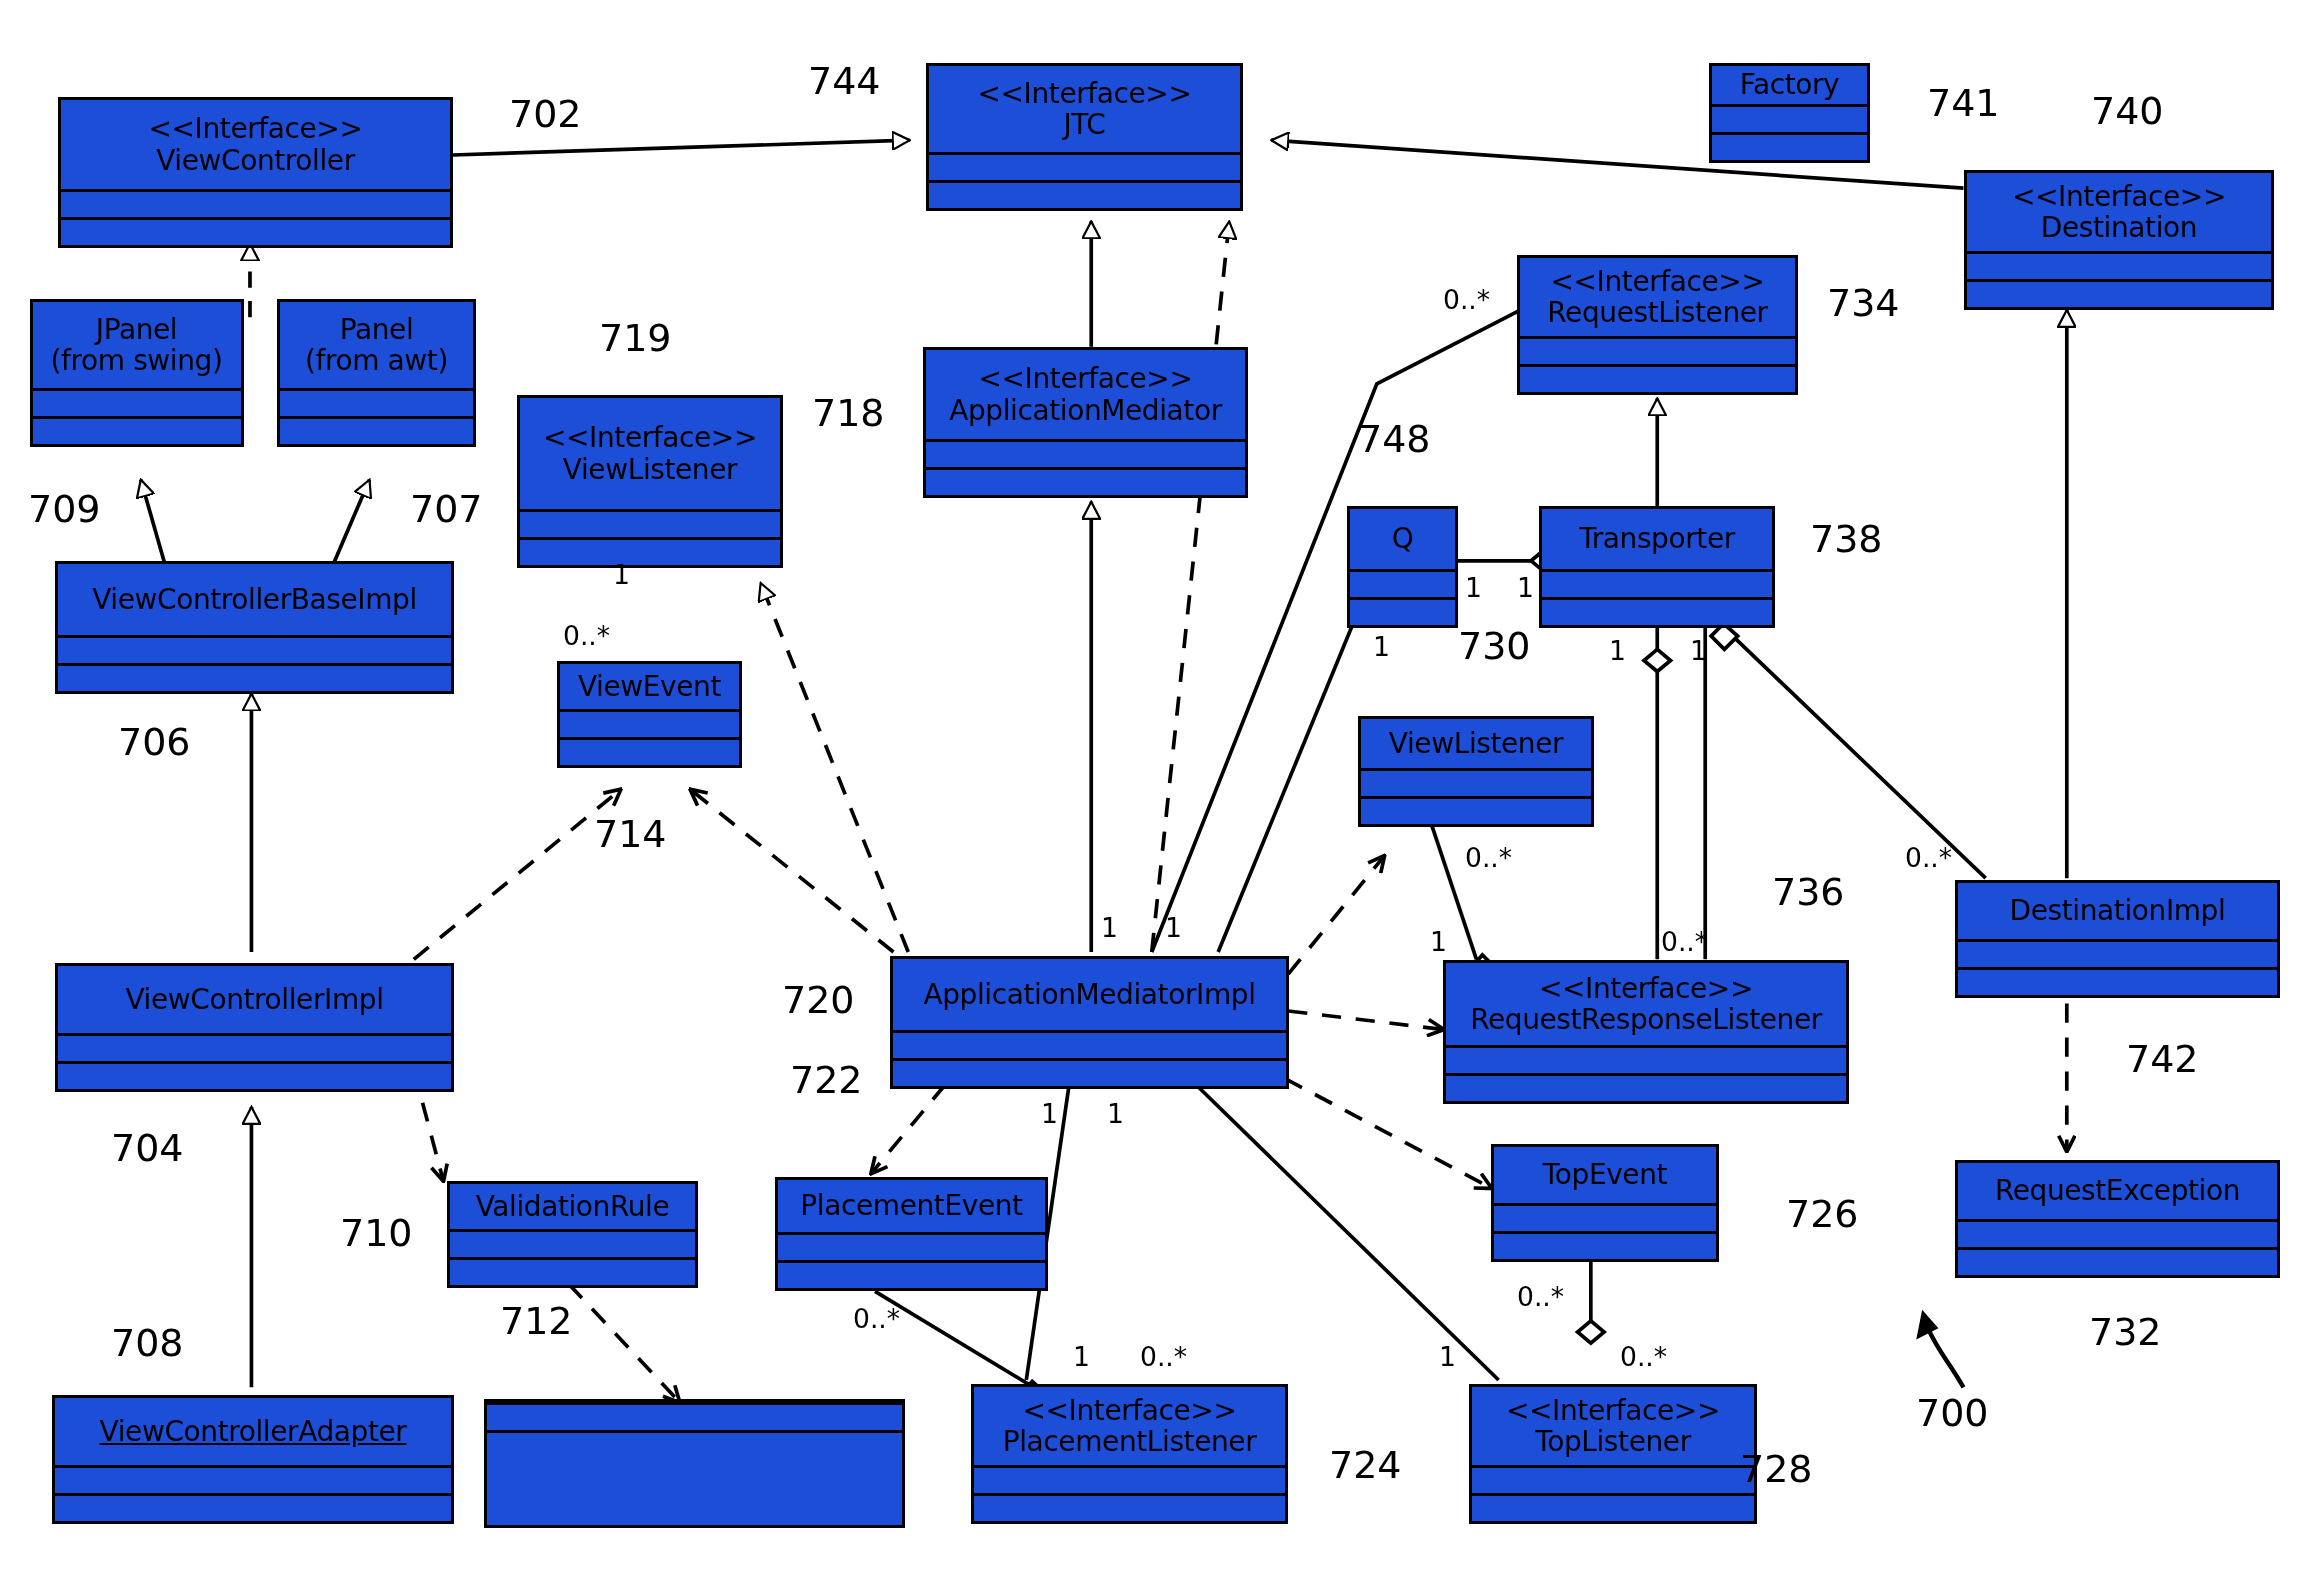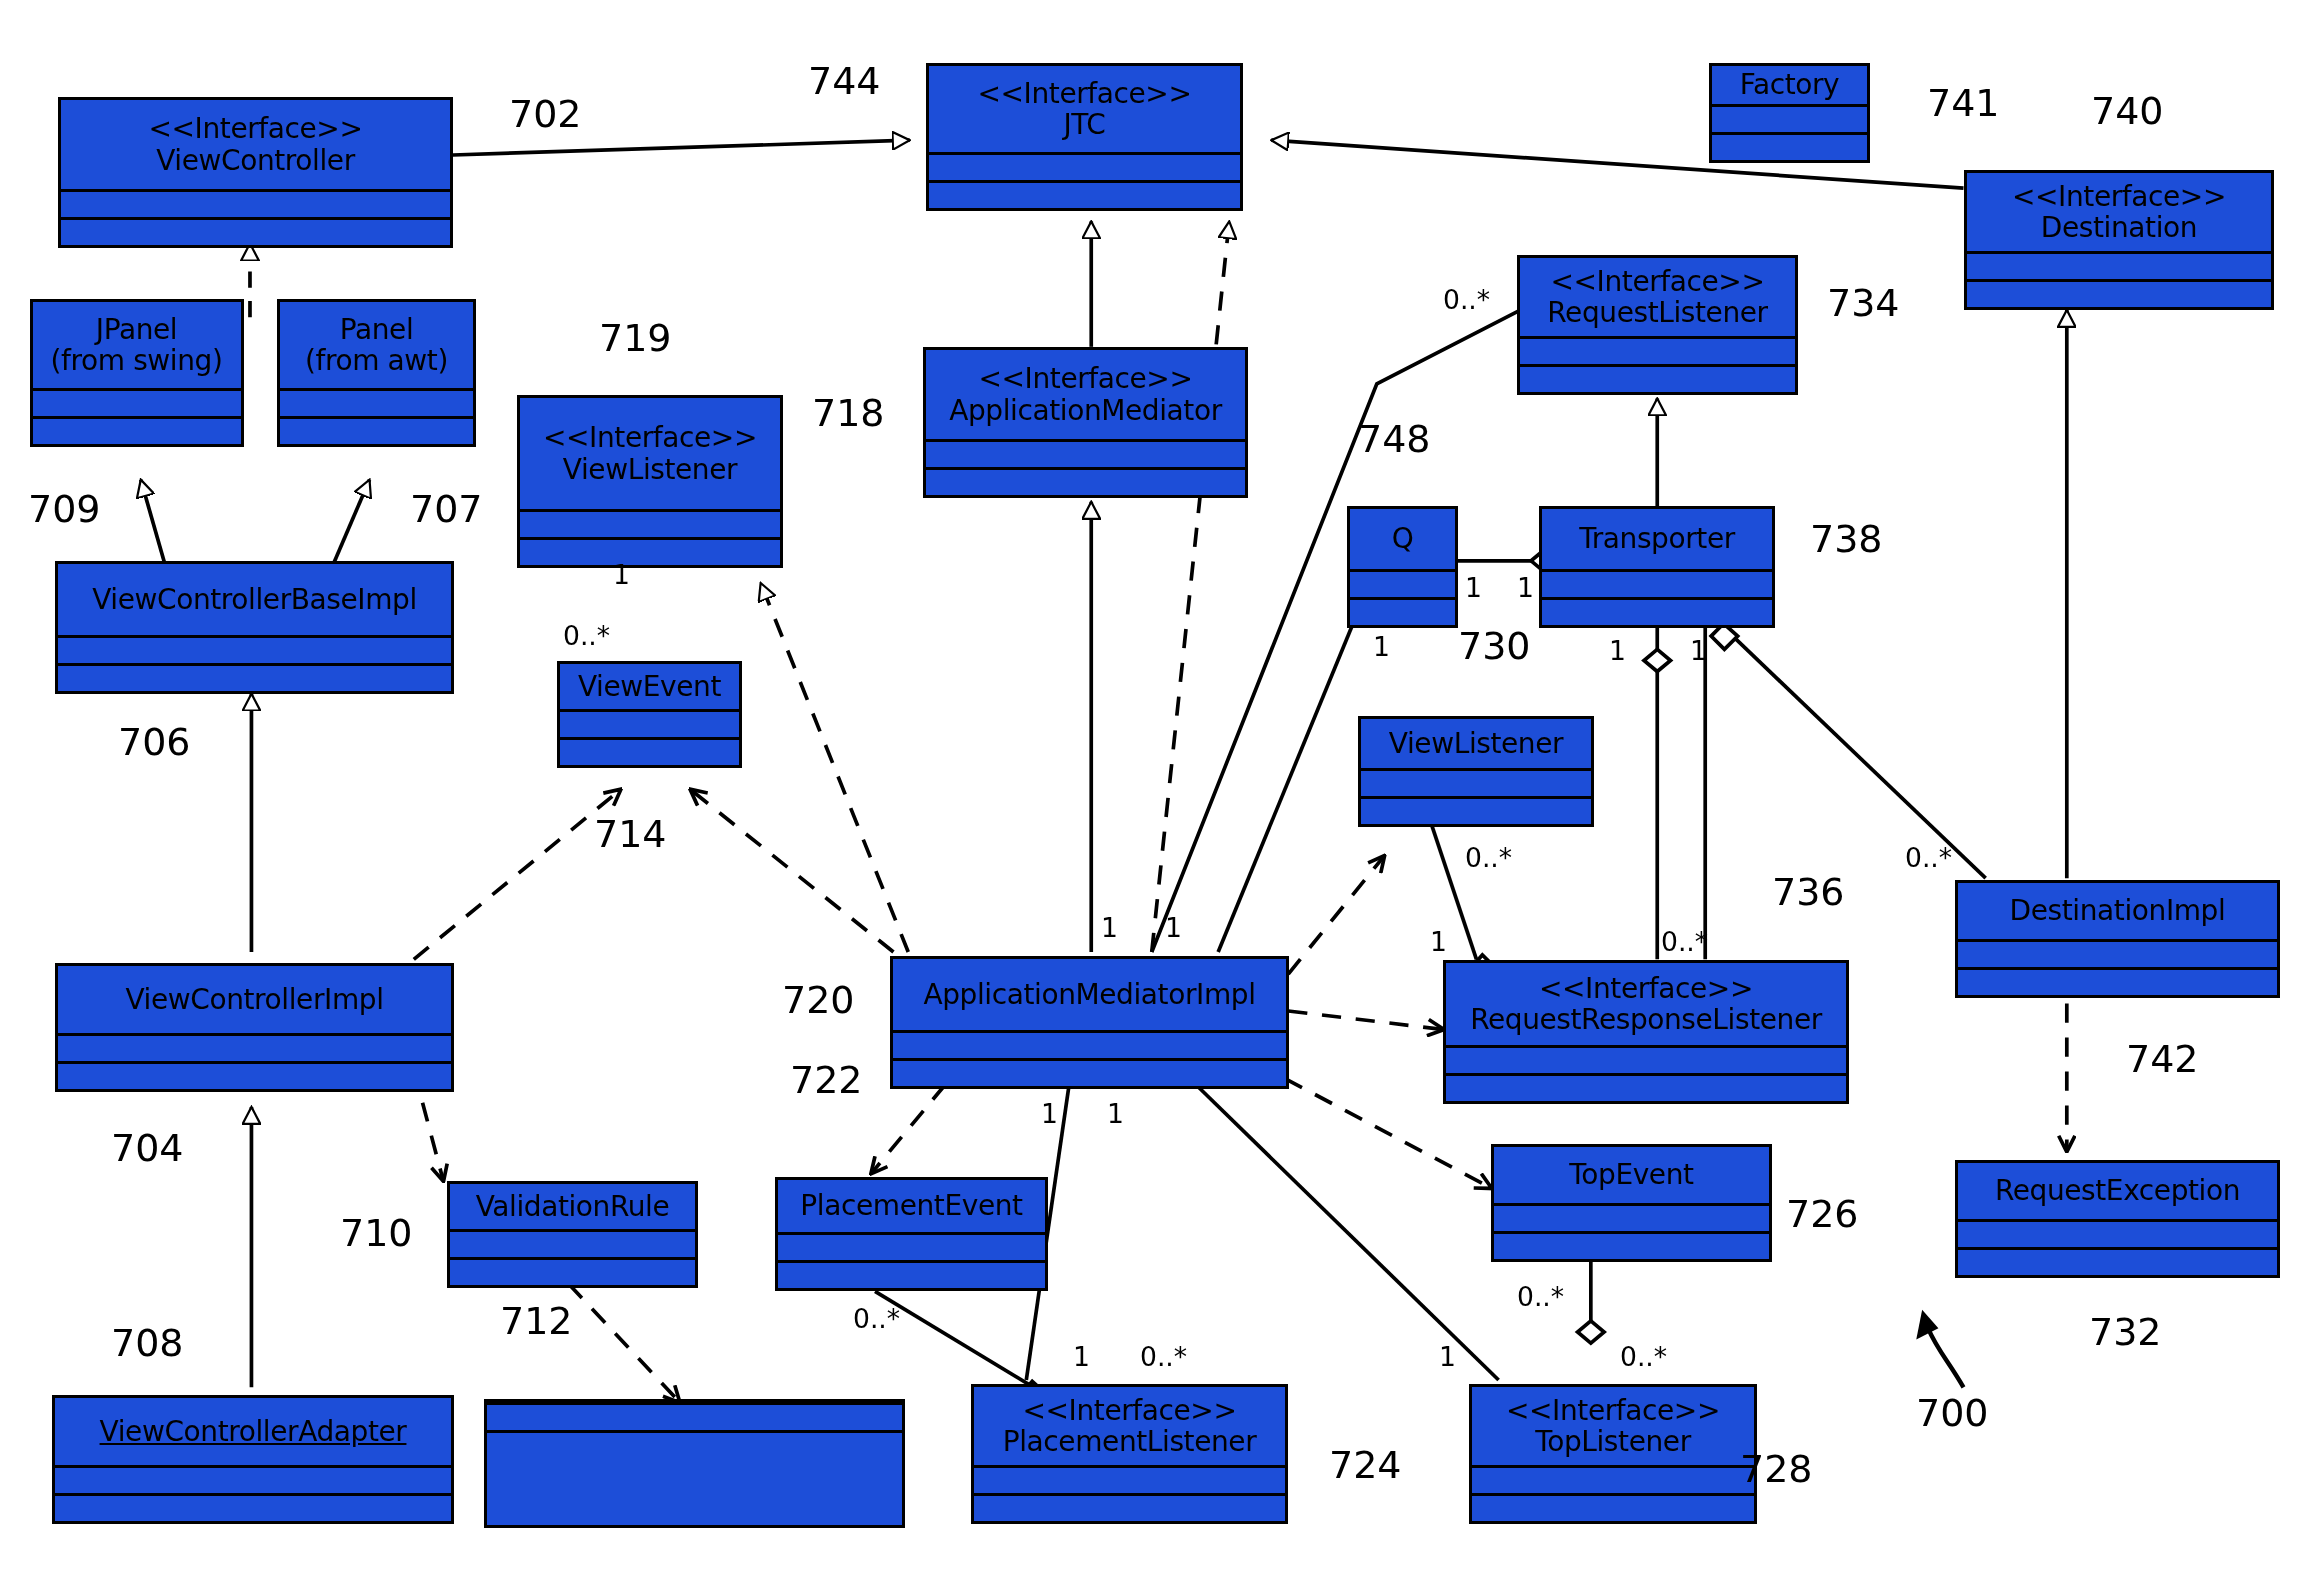--- a/index.html
+++ b/index.html
@@ -286,21 +286,21 @@
   <div class="umlbox" style="left:971px;top:1384px;width:317px;height:140px;">
     <div class="name">
       <span class="stereo">&lt;&lt;Interface&gt;&gt;</span>
       <span>PlacementListener</span>
     </div>
     <div class="attrs"></div>
     <div class="ops"></div>
   </div>
   <div class="reflabel" style="left:1329px;top:1443px;">724</div>
 
-  <div class="umlbox" style="left:1491px;top:1144px;width:281px;height:118px;">
+  <div class="umlbox" style="left:1491px;top:1144px;width:228px;height:118px;">
     <div class="name">
       <span>TopEvent</span>
     </div>
     <div class="attrs"></div>
     <div class="ops"></div>
   </div>
   <div class="reflabel" style="left:1786px;top:1192px;">726</div>
 
   <div class="umlbox" style="left:1469px;top:1384px;width:288px;height:140px;">
     <div class="name">

